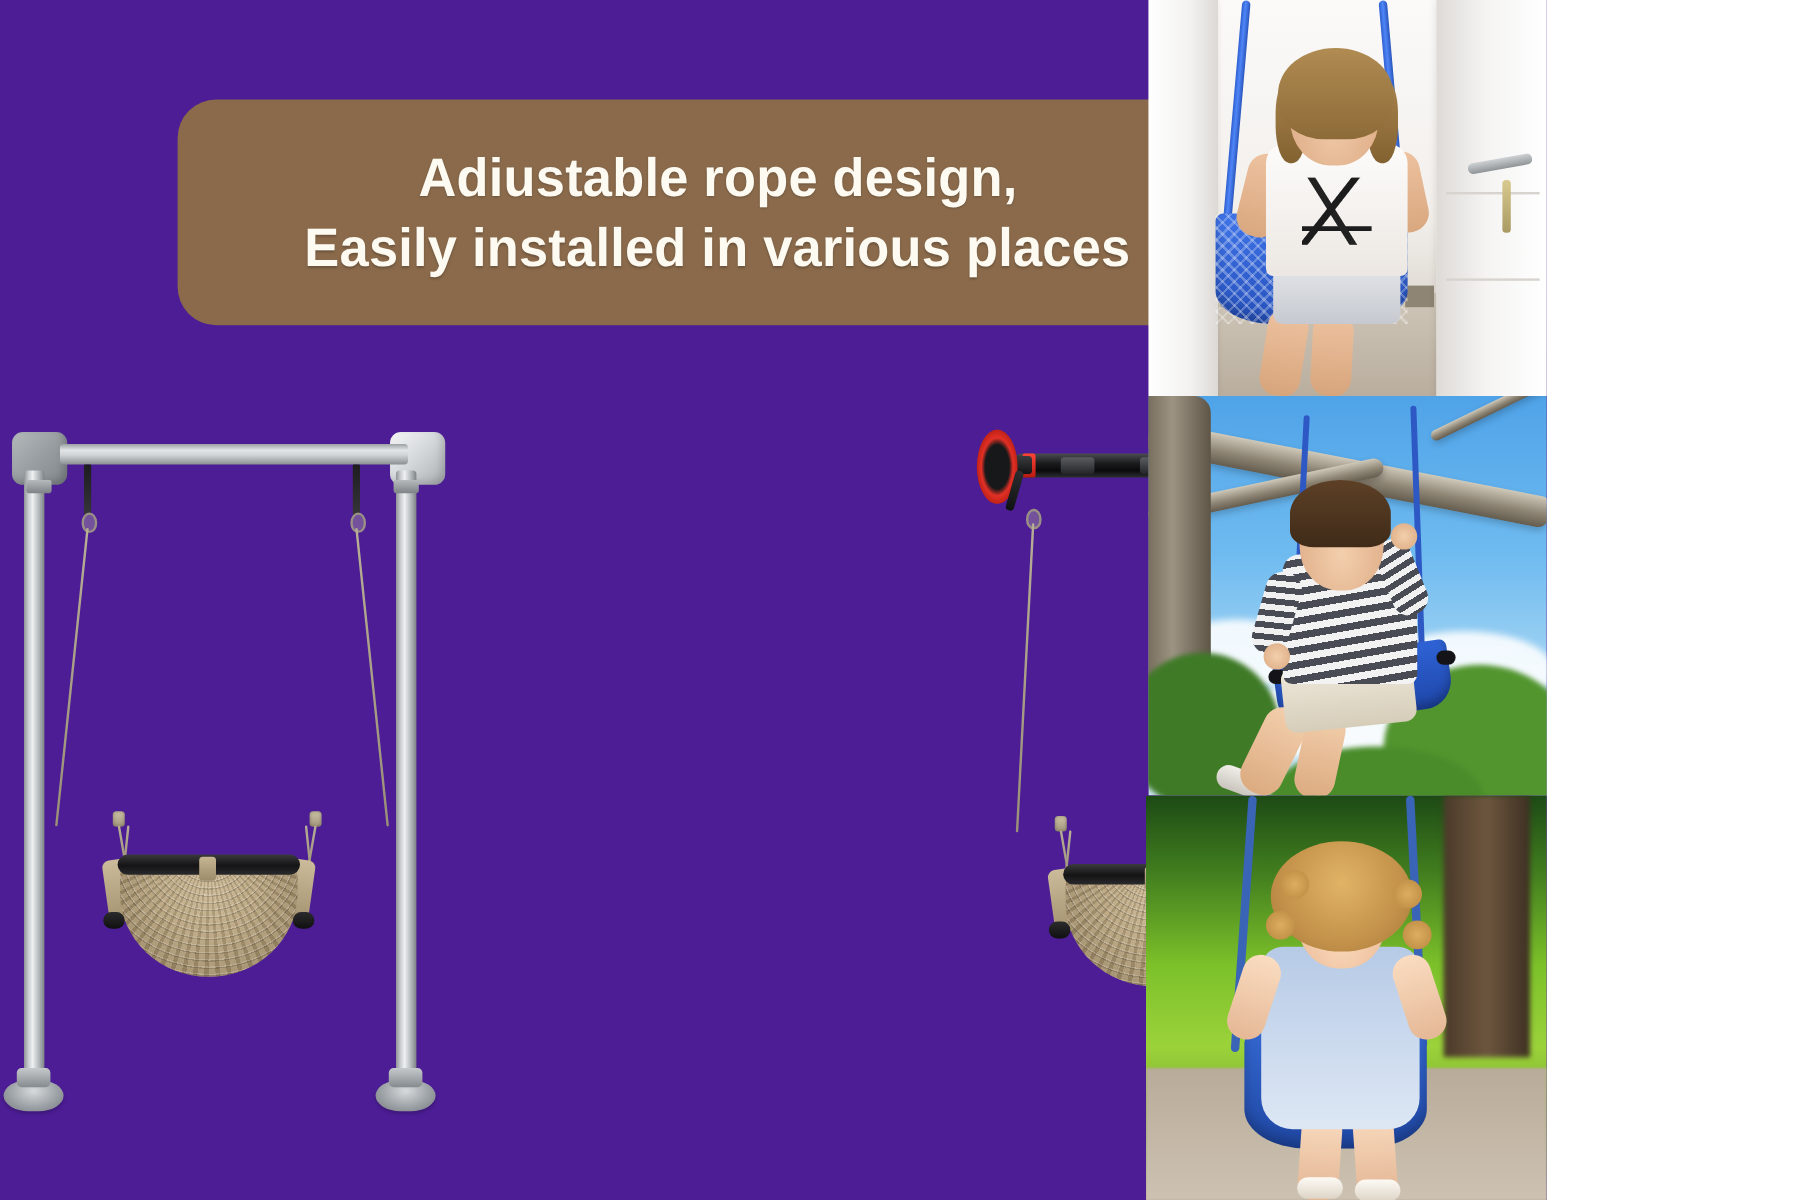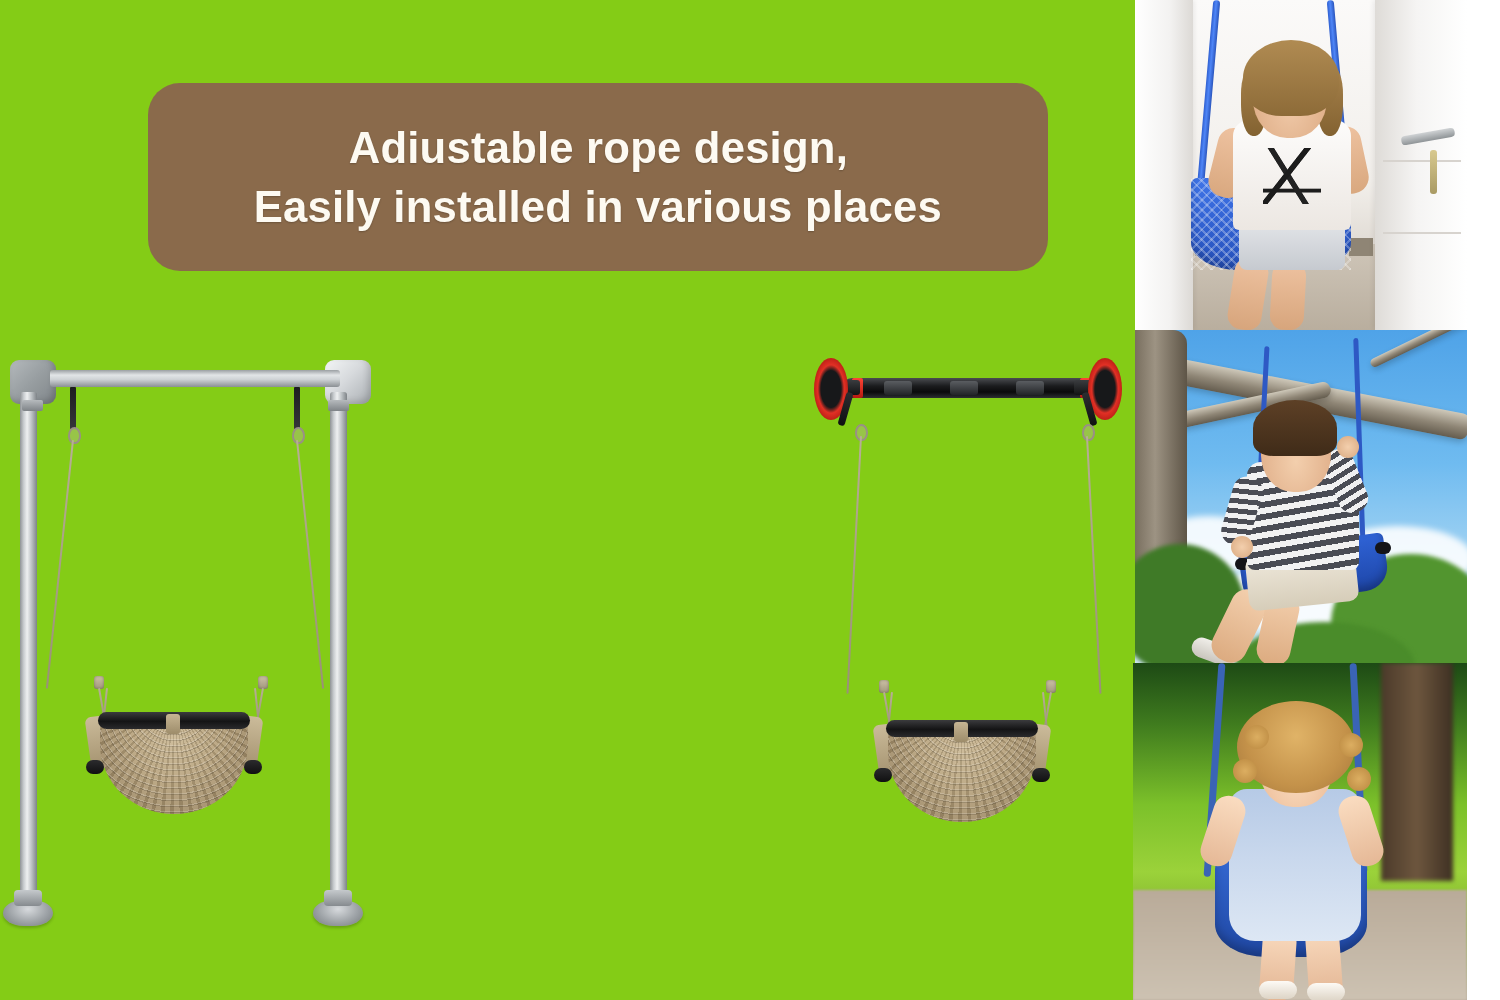--- a/index.html
+++ b/index.html
@@ -1,22 +1,22 @@
 <!DOCTYPE html>
 <html><head>
 <meta charset="utf-8">
 <title>Swing Product Feature Image</title>
 <style>
   html,body{margin:0;padding:0;background:#ffffff;}
   body{font-family:"Liberation Sans",sans-serif;}
 
   .canvas{
     position:relative;
-    width:1467px;height:1000px;
-    background:#84cc16;
+    width:1289px;height:1000px;
+    background:#4c1d95;
     overflow:hidden;
   }
 
   
   .banner{
     position:absolute;
     left:148px;top:83px;
     width:900px;height:188px;
     background:#8a6a4b;
     border-radius:32px;

